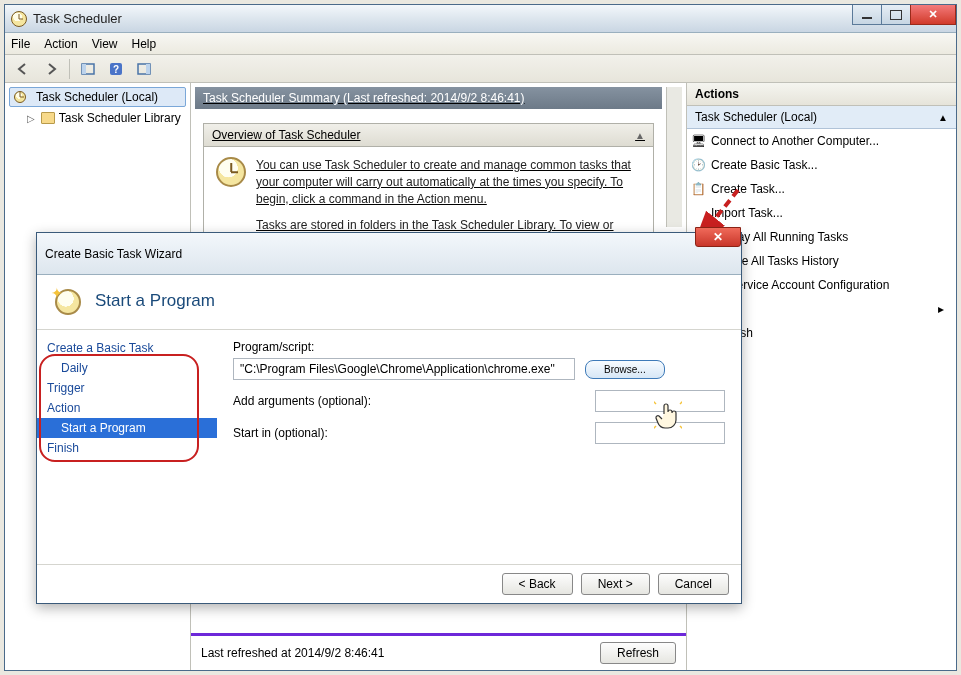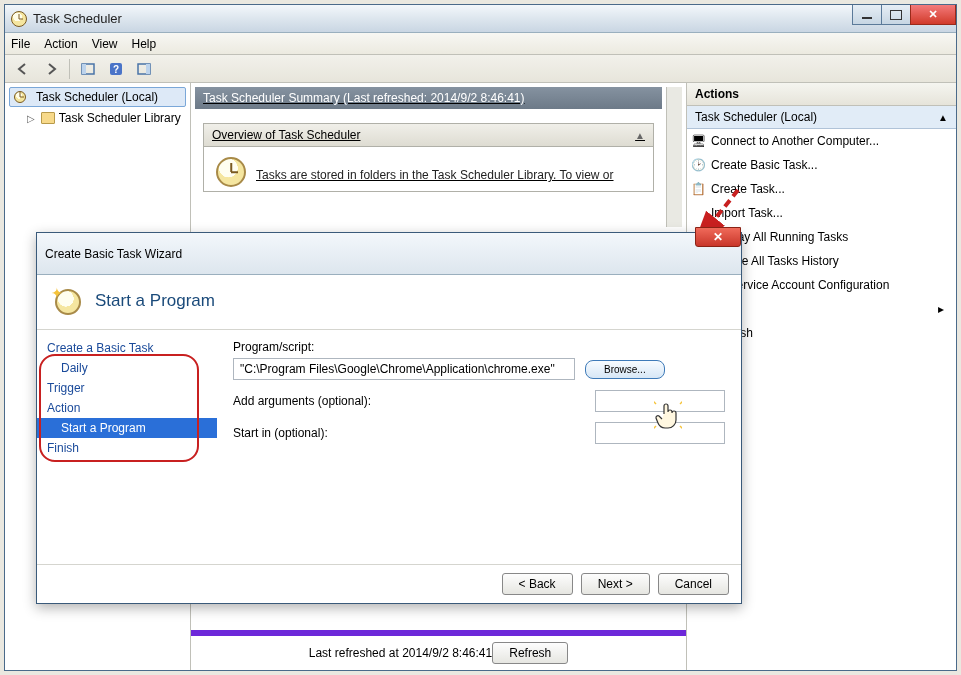--- a/index.html
+++ b/index.html
@@ -154,23 +154,23 @@
     border:2px solid #a88a48;
     border-radius:50%;
     background: radial-gradient(circle at 40% 35%, #fffef0 0 40%, #f5e6a0 41% 100%);
     position:relative;
     flex-shrink:0;
   }
   .clock-big::before{content:"";position:absolute;left:50%;top:50%;width:1.5px;height:9px;background:#7a5a20;transform:translate(-50%,-100%);}
   .clock-big::after{content:"";position:absolute;left:50%;top:50%;width:7px;height:1.5px;background:#7a5a20;transform:translate(0,-50%);}
   .center-footer {
     position:absolute; bottom:0; left:0; right:0;
-    border-top:6px solid #6d28d9;
+    border-top:3px solid #6d28d9;
     padding:6px 10px;
-    display:flex; align-items:center; justify-content:center;
+    display:flex; align-items:center; justify-content:space-between;
     background:#fff;
   }
   .btn {
     border:1px solid #888;
     background: linear-gradient(to bottom,#fdfdfd,#e6e6e1);
     padding:3px 16px;
     border-radius:3px;
     font-size:12px;
   }
   .right-pane {
@@ -388,20 +388,21 @@
         <div style="flex:1;text-decoration:underline;">
           <div class="summary-bar">Task Scheduler Summary (Last refreshed: 2014/9/2 8:46:41)</div>
           <div class="overview">
             <div class="overview-head">
               <span>Overview of Task Scheduler</span>
               <span style="font-size:10px;color:#666;">▲</span>
             </div>
             <div class="overview-body">
               <div class="clock-big"></div>
               <div style="flex:1;">
+                <div>You can use Task Scheduler to create and manage common tasks that your computer will carry out automatically at the times you specify. To begin, click a command in the Action menu.</div>
                 <div style="height:10px;"></div>
                 <div>Tasks are stored in folders in the Task Scheduler Library. To view or</div>
               </div>
             </div>
           </div>
         </div>
         <div class="scrollbar-stub" style="margin:4px 4px 0 0;height:140px;"></div>
       </div>
 
       <div class="center-footer">

